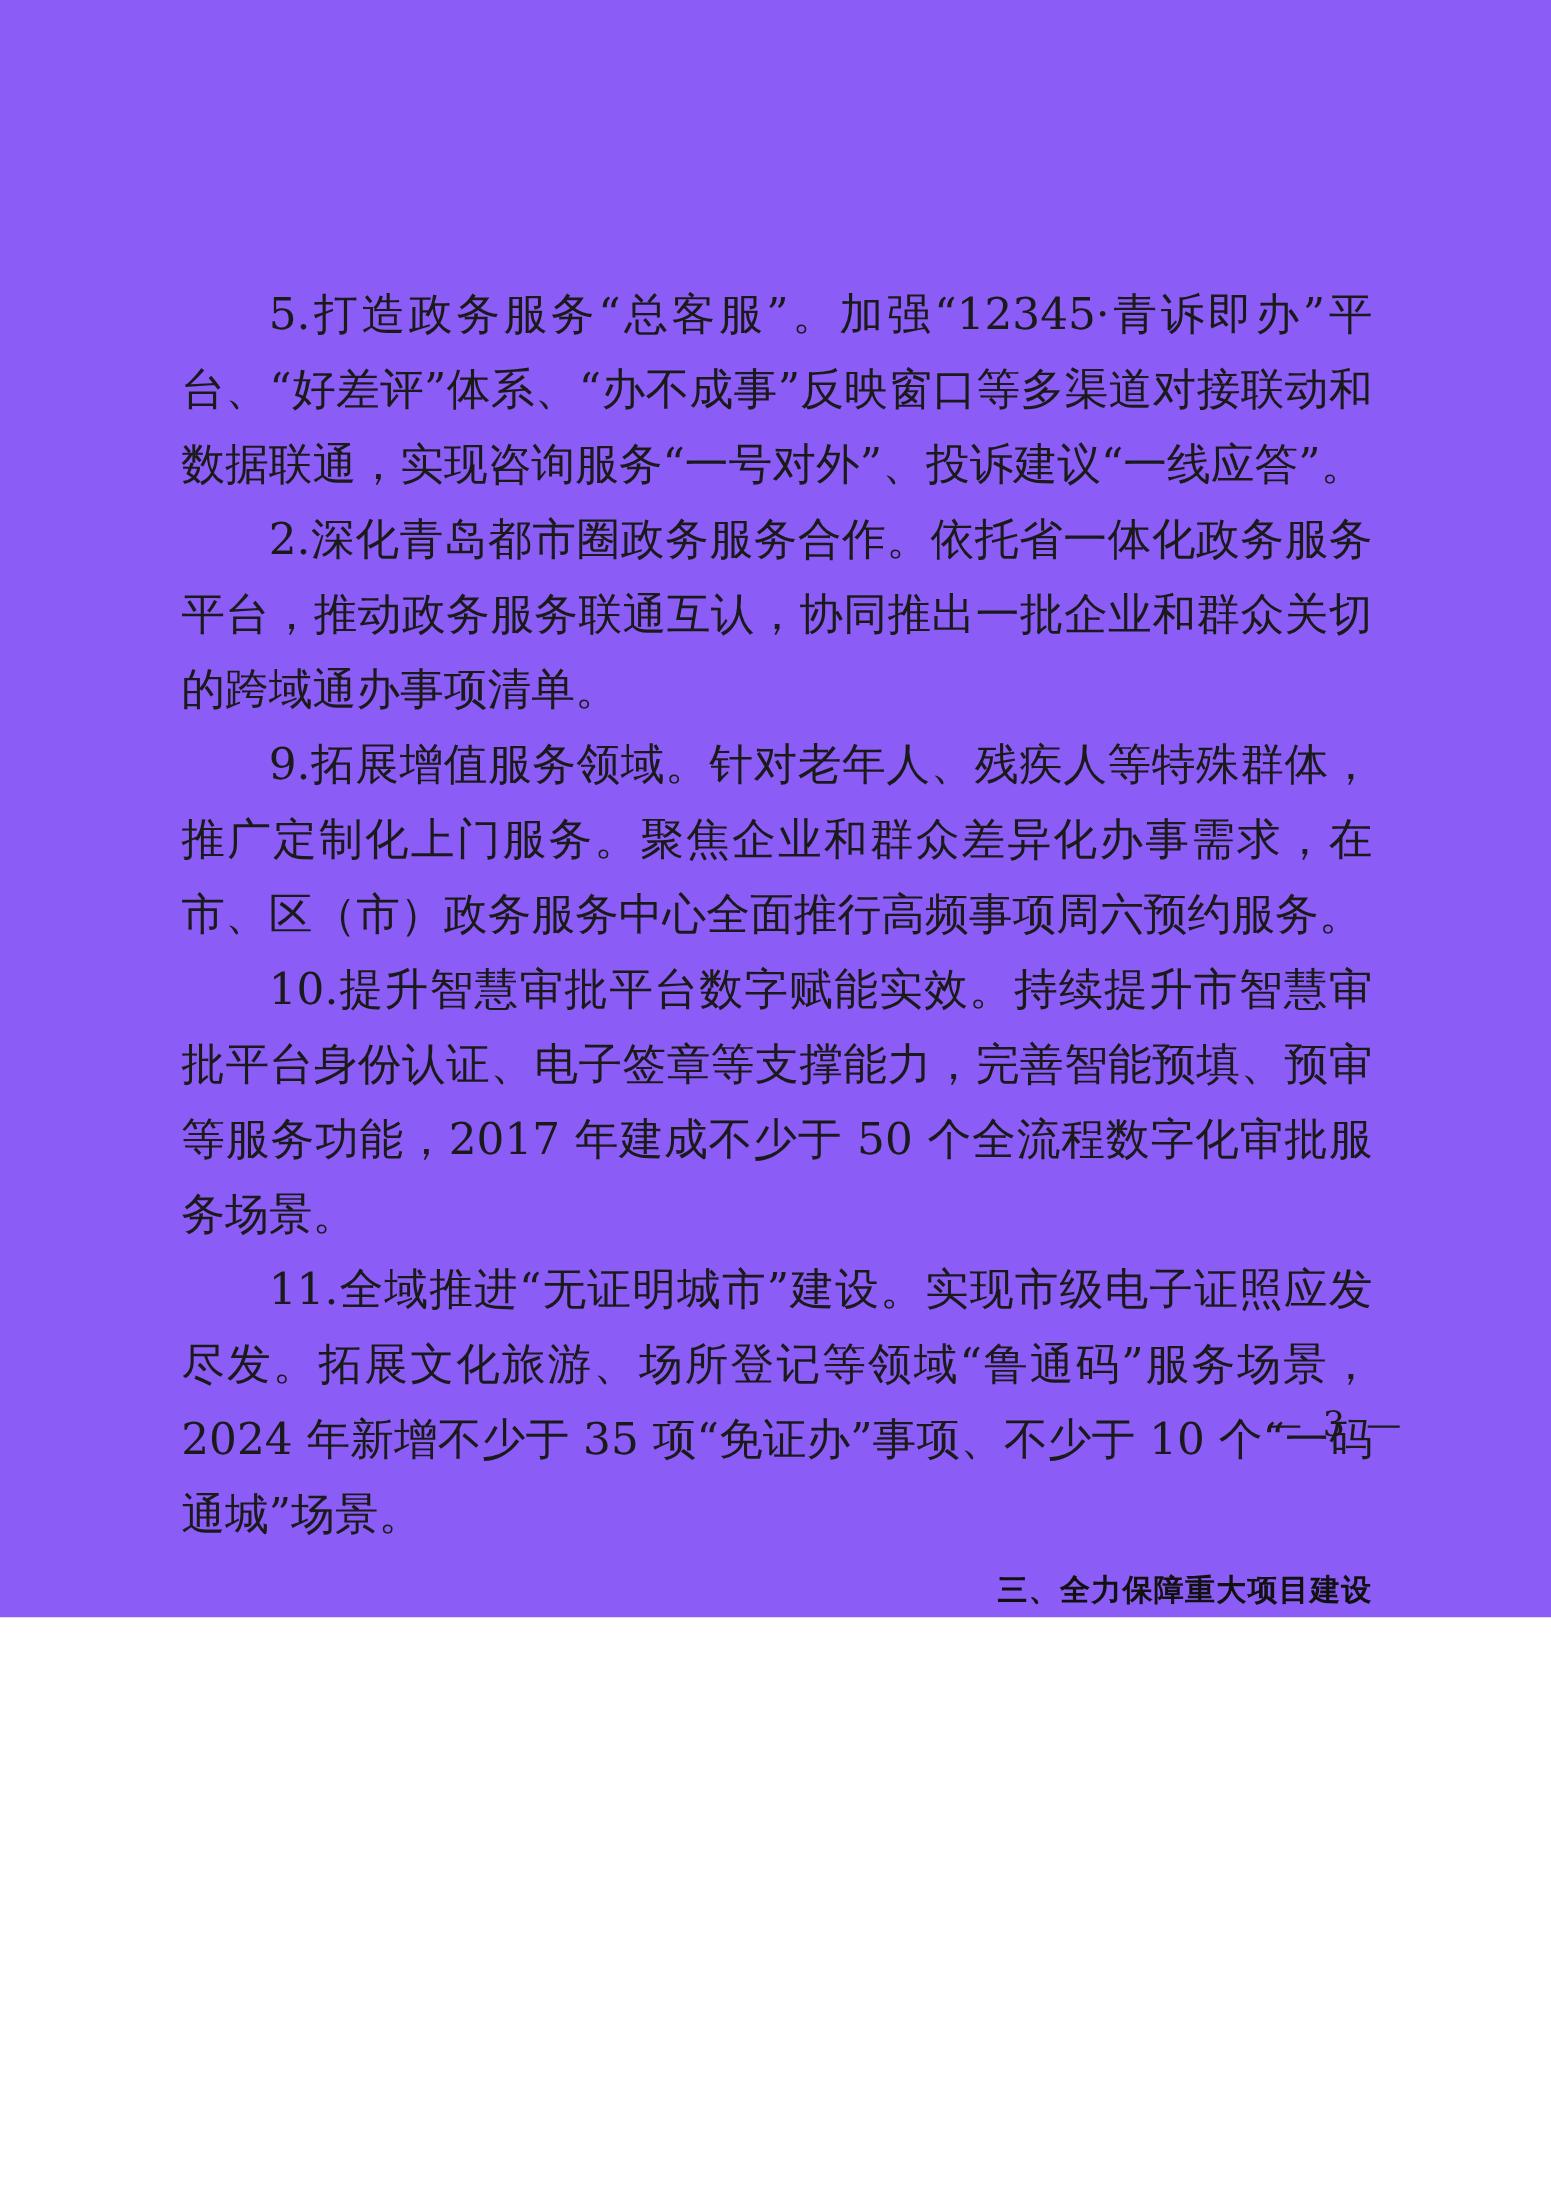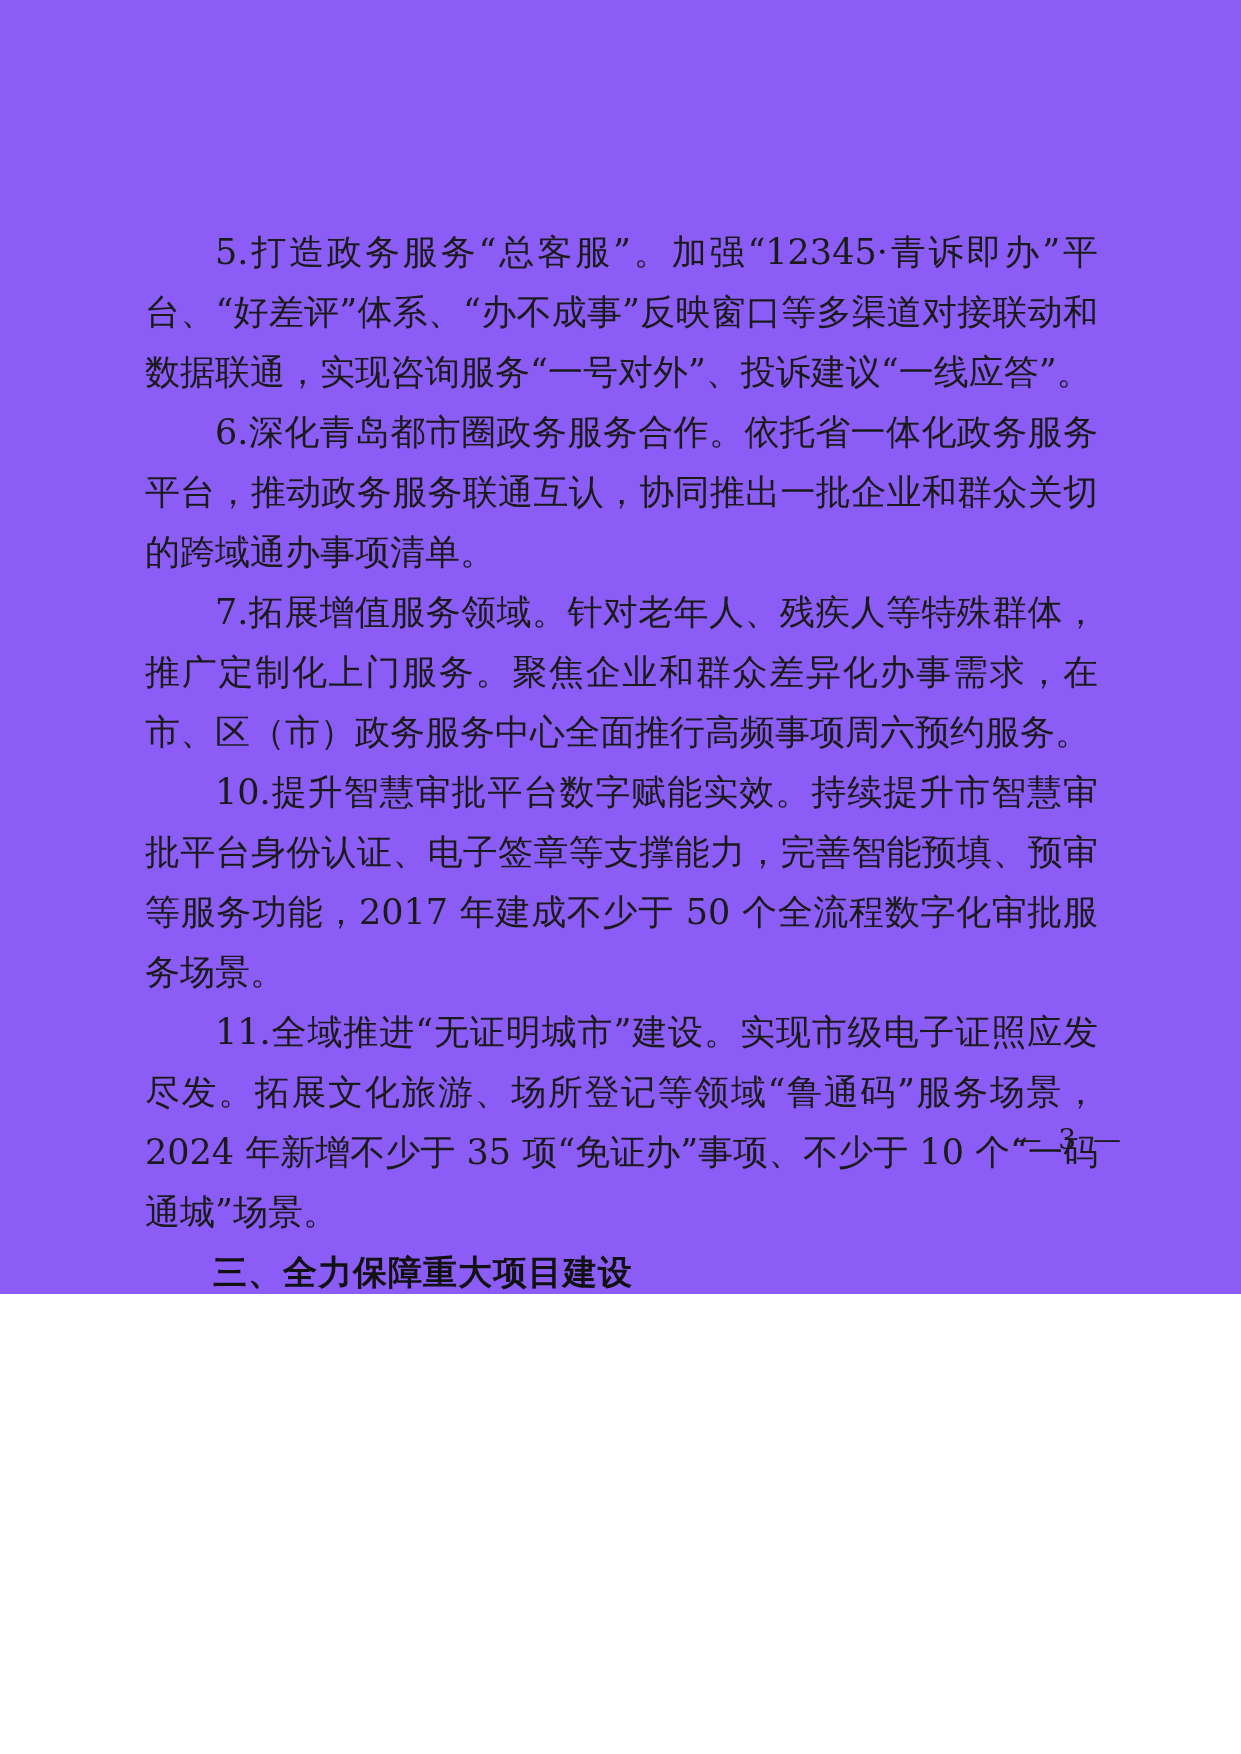--- a/index.html
+++ b/index.html
@@ -31,44 +31,44 @@
     margin: 0;
     padding: 0;
     text-indent: 2em;
   }
   h2.section-heading {
     margin: 0;
     padding: 0;
     text-indent: 2em;
     font-family: "DejaVu Sans", "Liberation Sans", sans-serif;
     font-weight: bold;
-    font-size: 34px;
+    font-size: 24px;
     line-height: 60px;
     color: #111111;
     letter-spacing: 1px;
-    text-align: left;
+    text-align: right;
   }
   .page-number {
     position: absolute;
     right: 152px;
     bottom: 140px;
     color: #1a1a1a;
     font-size: 28px;
     line-height: 28px;
     font-family: "DejaVu Serif", "Liberation Serif", serif;
     letter-spacing: 4px;
     white-space: nowrap;
   }
 </style>
 </head>
 <body>
 
 <div class="page">
   <div class="doc-body">
     <p class="para">5.打造政务服务“总客服”。加强“12345·青诉即办”平台、“好差评”体系、“办不成事”反映窗口等多渠道对接联动和数据联通，实现咨询服务“一号对外”、投诉建议“一线应答”。</p>
-    <p class="para">6.深化青岛都市圈政务服务合作。依托省一体化政务服务平台，推动政务服务联通互认，协同推出一批企业和群众关切的跨域通办事项清单。</p>
-    <p class="para">7.拓展增值服务领域。针对老年人、残疾人等特殊群体，推广定制化上门服务。聚焦企业和群众差异化办事需求，在市、区（市）政务服务中心全面推行高频事项周六预约服务。</p>
+    <p class="para">2.深化青岛都市圈政务服务合作。依托省一体化政务服务平台，推动政务服务联通互认，协同推出一批企业和群众关切的跨域通办事项清单。</p>
+    <p class="para">9.拓展增值服务领域。针对老年人、残疾人等特殊群体，推广定制化上门服务。聚焦企业和群众差异化办事需求，在市、区（市）政务服务中心全面推行高频事项周六预约服务。</p>
     <p class="para">10.提升智慧审批平台数字赋能实效。持续提升市智慧审批平台身份认证、电子签章等支撑能力，完善智能预填、预审等服务功能，2017 年建成不少于 50 个全流程数字化审批服务场景。</p>
     <p class="para">11.全域推进“无证明城市”建设。实现市级电子证照应发尽发。拓展文化旅游、场所登记等领域“鲁通码”服务场景，2024 年新增不少于 35 项“免证办”事项、不少于 10 个“一码通城”场景。</p>
     <h2 class="section-heading">三、全力保障重大项目建设</h2>
   </div>
   <div class="page-number">— 3 —</div>
 </div>
 
 </body></html>

